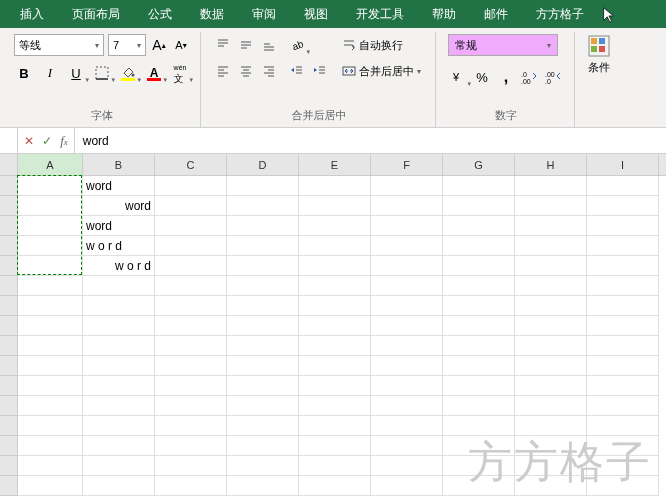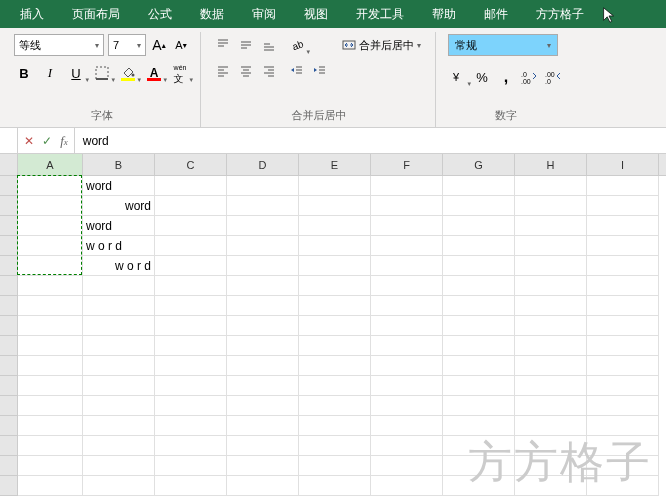--- a/index.html
+++ b/index.html
@@ -24,21 +24,21 @@
 .tb { width: 20px; height: 22px; display: flex; align-items: center; justify-content: center; cursor: pointer; position: relative; font-size: 13px; }
 .tb.small-caret::after { content: "▾"; position: absolute; right: -3px; bottom: 0; font-size: 7px; color: #666; }
 .color-bar { position: absolute; bottom: 3px; left: 3px; width: 14px; height: 3px; }
 
 .align-rows { display: flex; gap: 8px; }
 .align-col { display: flex; flex-direction: column; gap: 4px; }
 .align-row { display: flex; gap: 3px; }
 .txt-btn { display: flex; align-items: center; gap: 3px; font-size: 11px; height: 22px; padding: 0 4px; cursor: pointer; }
 .caret { font-size: 8px; color: #666; }
 
-.number-combo { border: 1px solid #ababab; background: #7dd3fc; height: 22px; width: 110px; padding: 0 6px; display: flex; align-items: center; justify-content: space-between; font-size: 11px; }
+.number-combo { border: 1px solid #ababab; background: #f0abfc; height: 22px; width: 110px; padding: 0 6px; display: flex; align-items: center; justify-content: space-between; font-size: 11px; }
 .num-row { display: flex; gap: 4px; margin-top: 4px; }
 
 .styles-col { display: flex; flex-direction: column; align-items: center; font-size: 11px; gap: 2px; }
 
 .formula-bar { height: 26px; border-bottom: 1px solid #d0d0d0; display: flex; align-items: center; background: #fff; }
 .name-box { width: 18px; border-right: 1px solid #d0d0d0; height: 100%; }
 .fx-btns { display: flex; align-items: center; height: 100%; border-right: 1px solid #d0d0d0; padding: 0 6px; gap: 8px; color: #999; }
 .fx-btns span { cursor: pointer; }
 .fx-label { font-style: italic; font-family: "Times New Roman"; font-size: 13px; color: #666; }
 .formula-input { flex: 1; padding: 0 8px; font-size: 12px; }
@@ -201,20 +201,26 @@
                   <line x1="6" y1="6" x2="12" y2="6" stroke="#555"></line>
                   <line x1="6" y1="9" x2="12" y2="9" stroke="#555"></line>
                   <path d="M1 4 L4 6 L1 8" fill="#2a579a"></path>
                 </svg>
               </div>
           </div>
         </div>
         <div class="align-col">
           <div class="txt-btn">
             <svg width="14" height="14">
+                <path d="M2 3 L12 3 M2 7 L10 7 Q12 7 12 9 L12 10 M10 8 L12 10 L10 12" fill="none" stroke="#555"></path>
+              </svg>
+            <span>自动换行</span>
+          </div>
+          <div class="txt-btn">
+            <svg width="14" height="14">
                 <rect x="1" y="3" width="12" height="8" fill="none" stroke="#555"></rect>
                 <path d="M3 7 L6 7 M8 7 L11 7 M5 5 L3 7 L5 9 M9 5 L11 7 L9 9" fill="none" stroke="#2a579a"></path>
               </svg>
             <span>合并后居中</span>
             <span class="caret">▾</span>
           </div>
         </div>
       </div>
     </div>
     <div class="group-label">合并后居中</div>
@@ -246,20 +252,32 @@
               <text x="0" y="7" font-size="7">.00</text>
               <text x="0" y="14" font-size="7">.0</text>
               <path d="M15 3 L12 6 L15 9" fill="none" stroke="#2a579a"></path>
             </svg>
           </div>
       </div>
     </div>
     <div class="group-label">数字</div>
   </div>
 
+  <div class="group" style="border-right:none;padding-right:4px">
+    <div class="styles-col">
+      <svg width="24" height="24">
+          <rect x="2" y="2" width="20" height="20" fill="none" stroke="#888"></rect>
+          <rect x="4" y="4" width="6" height="6" fill="#e8a33d"></rect>
+          <rect x="12" y="4" width="6" height="6" fill="#4a90d9"></rect>
+          <rect x="4" y="12" width="6" height="6" fill="#7cb342"></rect>
+          <rect x="12" y="12" width="6" height="6" fill="#d9534f"></rect>
+        </svg>
+      <span>条件</span>
+    </div>
+  </div>
 </div>
 
 <div class="formula-bar">
   <div class="name-box"></div>
   <div class="fx-btns">
     <span style="color:#c0504d">✕</span>
     <span style="color:#4f8f4f">✓</span>
     <span class="fx-label">f<span style="font-size:9px">x</span></span>
   </div>
   <div class="formula-input">word</div>

